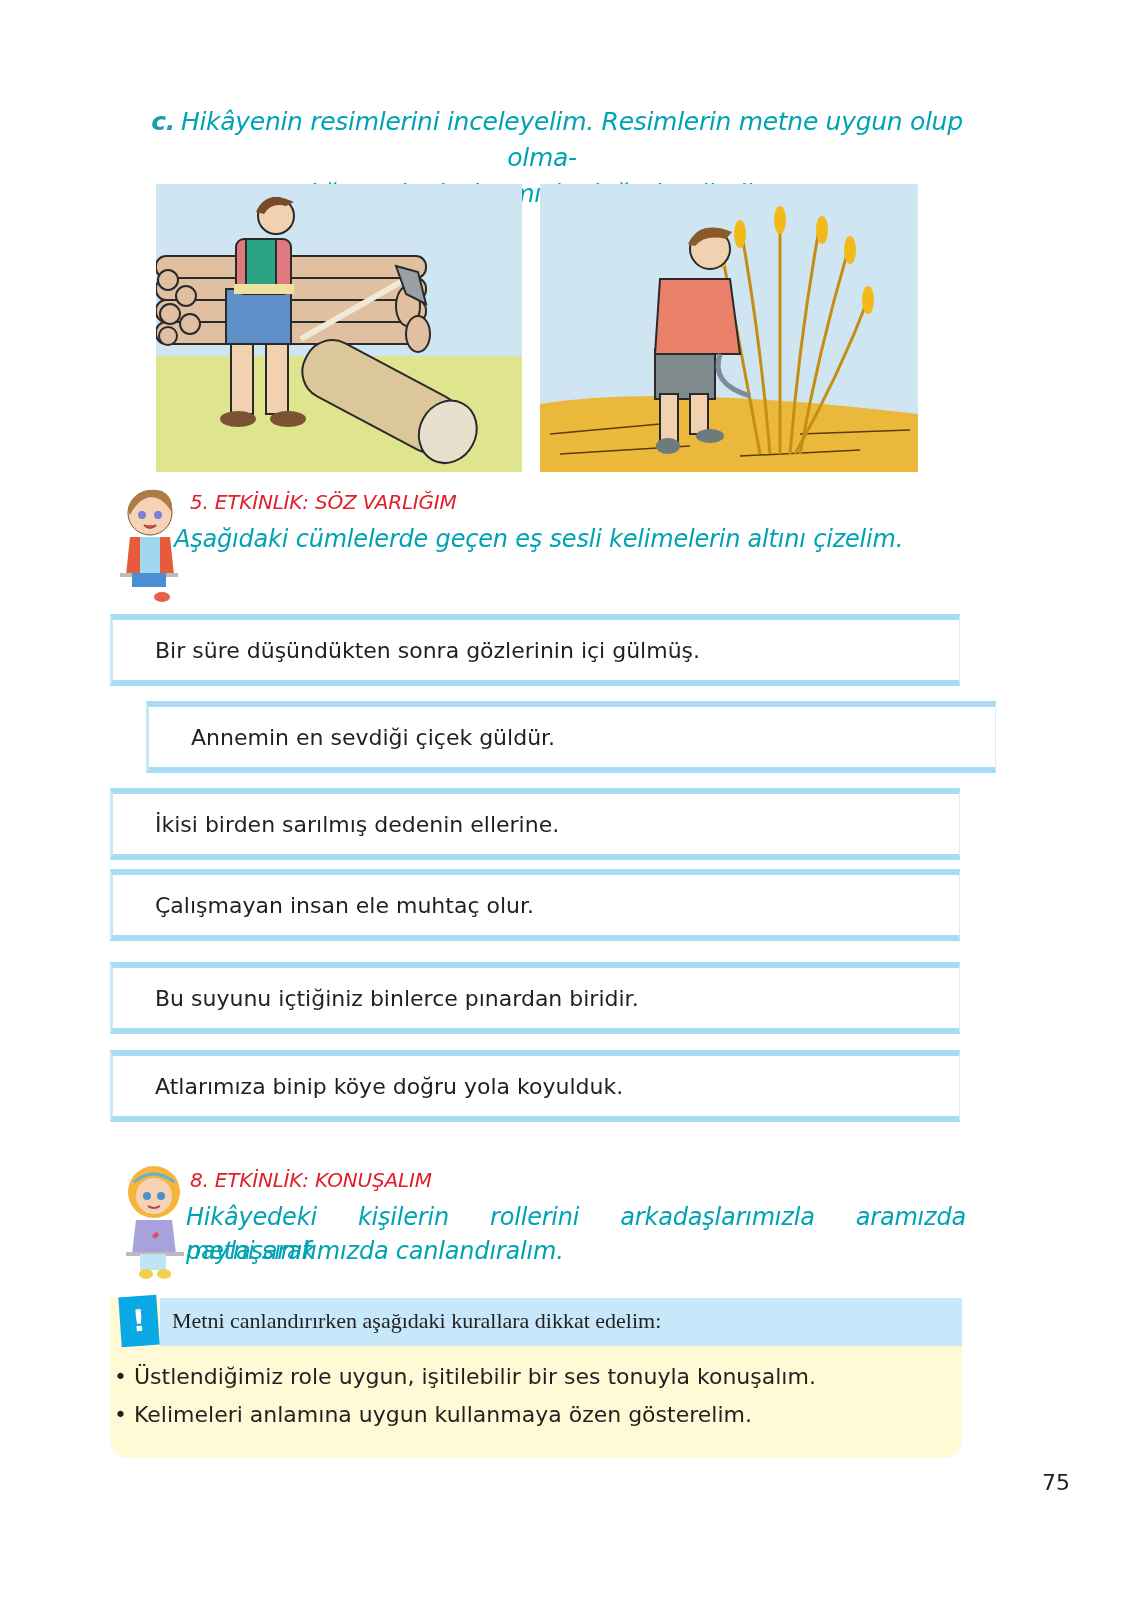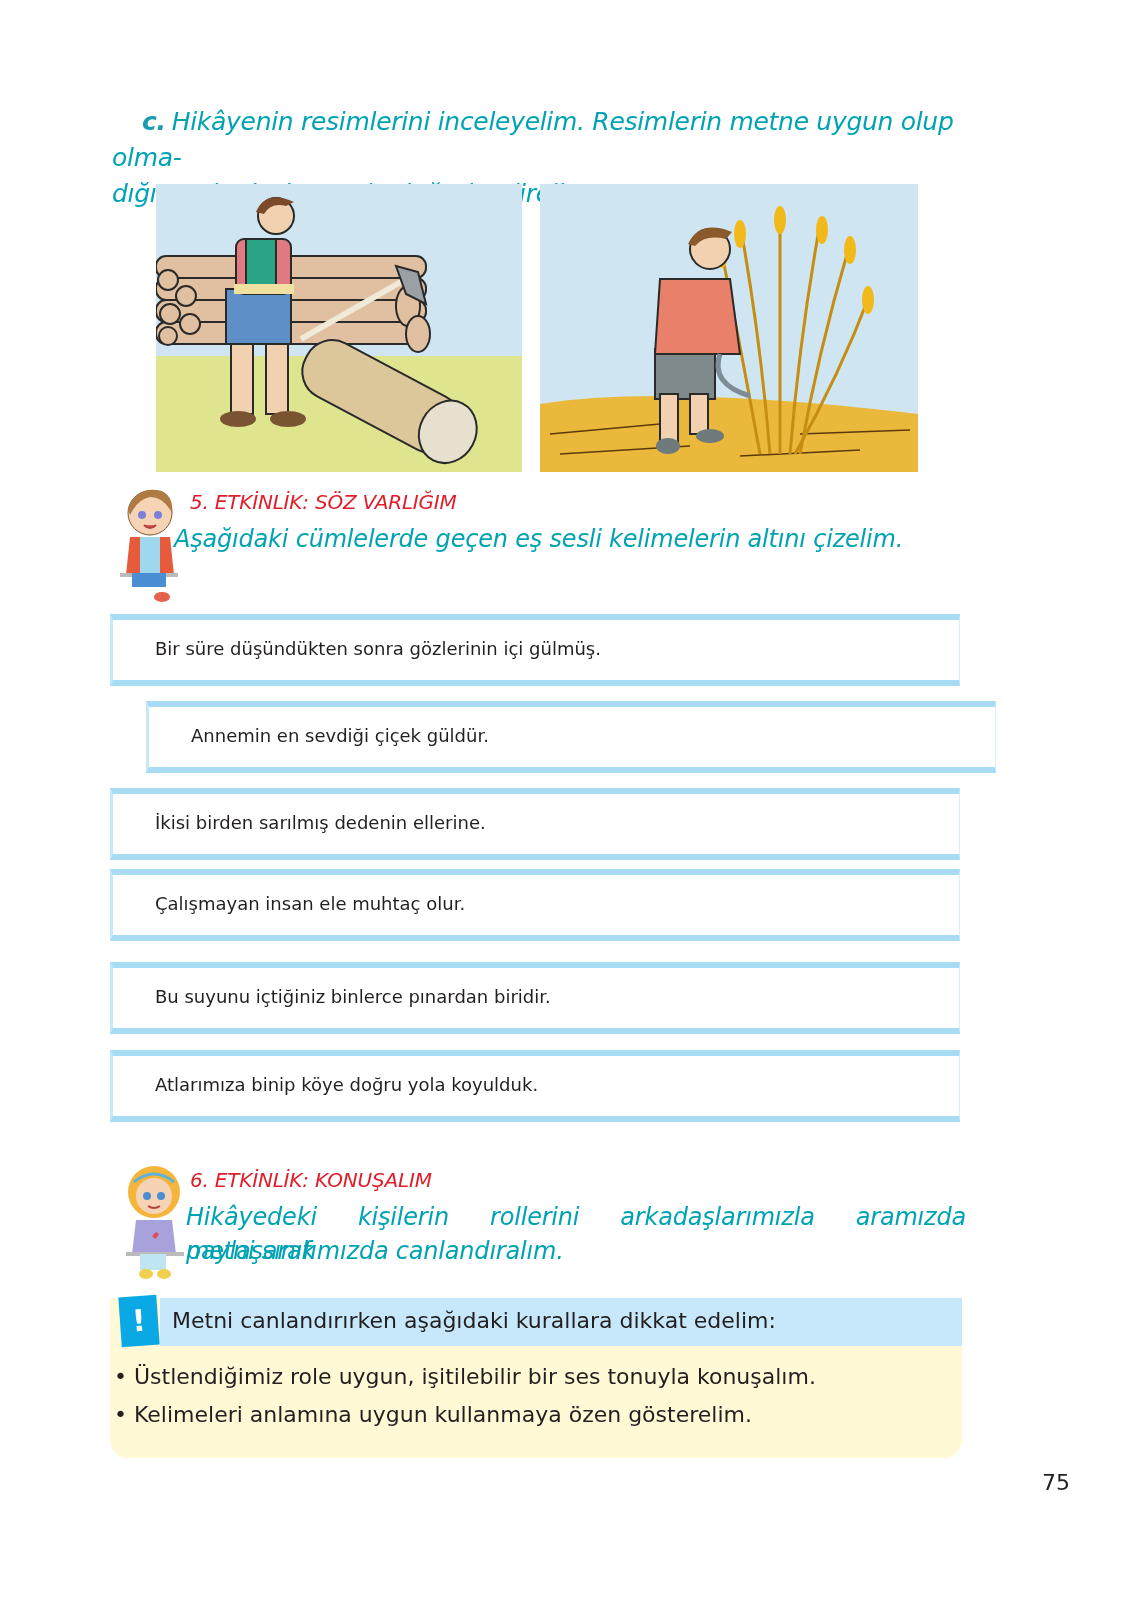--- a/index.html
+++ b/index.html
@@ -1,34 +1,34 @@
 <!DOCTYPE html>
 <html><head>
 <meta charset="utf-8">
 <style>
   html, body { margin:0; padding:0; background:#ffffff; }
   body { width:1134px; height:1616px; position:relative; overflow:hidden;
          font-family:"DejaVu Sans", "Liberation Sans", sans-serif; color:#231f20; }
   .intro { position:absolute; left:112px; top:104px; width:860px; font-size:25px;
-           line-height:36px; color:#00a3b4; font-style:italic; letter-spacing:-0.3px; }
+           line-height:36px; color:#00a3b4; font-style:italic; letter-spacing:-0.3px;text-align:center; }
   .intro .lead { font-weight:bold; font-style:italic; color:#1a9bb0; margin-left:30px; margin-right:6px; }
   .pic { position:absolute; top:184px; height:288px; overflow:hidden; }
   .pic svg { display:block; width:100%; height:100%; }
   .pic1 { left:156px; width:366px; }
   .pic2 { left:540px; width:378px; }
   .act-head { position:absolute; font-style:italic; color:#e11d2a; font-size:20px; letter-spacing:-0.2px; }
   .act-inst { position:absolute; font-style:italic; color:#00a3b4; font-size:24px; line-height:34px; letter-spacing:-0.2px; }
   .kid { position:absolute; }
   .sent-box { position:absolute; left:110px; width:850px; height:72px; box-sizing:border-box;
               border-top:6px solid #a8dcf4; border-bottom:6px solid #a8dcf4;
               border-left:3px solid #c6e8f8; border-right:1px solid #d9eef9; }
-  .sent-box span { position:absolute; left:42px; top:18px; font-size:18px; color:#231f20; }
+  .sent-box span { position:absolute; left:42px; top:18px; font-size:22px; color:#231f20; }
   .rules { position:absolute; left:110px; top:1298px; width:852px; height:160px;
            background:#fff9d6; border-radius:0 0 18px 18px; }
-  .rules-head { position:absolute; left:50px; top:0; width:802px; height:48px; background:#c7e8fa; }
+  .rules-head { position:absolute; left:50px; top:0; width:802px; height:48px; background:#c7e8fa;font-family:Liberation Serif, serif; }
   .rules-head span { position:absolute; left:12px; top:10px; font-size:22px; }
   .bang { position:absolute; left:10px; top:-2px; width:38px; height:50px; background:#0aa9e6;
           transform:rotate(-4deg); color:#fff; font-weight:bold; font-size:30px; text-align:center; line-height:50px; }
   .rule { position:absolute; left:4px; font-size:22px; }
   .page-no { position:absolute; left:0; width:1070px; top:1470px; text-align:right; font-size:22px; }
 </style>
 </head>
 <body>
 
 <div class="intro">
@@ -155,21 +155,21 @@
       <circle cx="39" cy="36" r="4" fill="#4c8fd0"></circle>
     <path d="M26 46 Q32 50 38 46" stroke="#b3413d" stroke-width="2" fill="none"></path>
     <path d="M14 60 L50 60 L54 94 L10 94 Z" fill="#a7a2dc"></path>
     <path d="M30 76 l3 -3 a2 2 0 0 1 3 3 l-3 3 z" fill="#e24c5a"></path>
     <rect x="4" y="92" width="58" height="4" fill="#bbb"></rect>
     <rect x="18" y="94" width="26" height="16" fill="#bfe4f2"></rect>
     <ellipse cx="24" cy="114" rx="7" ry="5" fill="#f1cf4f"></ellipse>
     <ellipse cx="42" cy="114" rx="7" ry="5" fill="#f1cf4f"></ellipse>
   </svg>
 </div>
-<div class="act-head" style="left:190px; top:1168px;">6. ETKİNLİK: KONUŞALIM</div>
+<div class="act-head" style="left:190px; top:1168px;">8. ETKİNLİK: KONUŞALIM</div>
 <div class="act-inst" style="left:186px; top:1200px; width:780px; text-align:justify; text-align-last:justify;">Hikâyedeki kişilerin rollerini arkadaşlarımızla aramızda paylaşarak</div>
 <div class="act-inst" style="left:186px; top:1234px;">metni sınıfımızda canlandıralım.</div>
 
 <div class="rules">
   <div class="bang">!</div>
   <div class="rules-head">
     <span>Metni canlandırırken aşağıdaki kurallara dikkat edelim:</span>
   </div>
   <div class="rule" style="top:66px;">• Üstlendiğimiz role uygun, işitilebilir bir ses tonuyla konuşalım.</div>
   <div class="rule" style="top:104px;">• Kelimeleri anlamına uygun kullanmaya özen gösterelim.</div>

